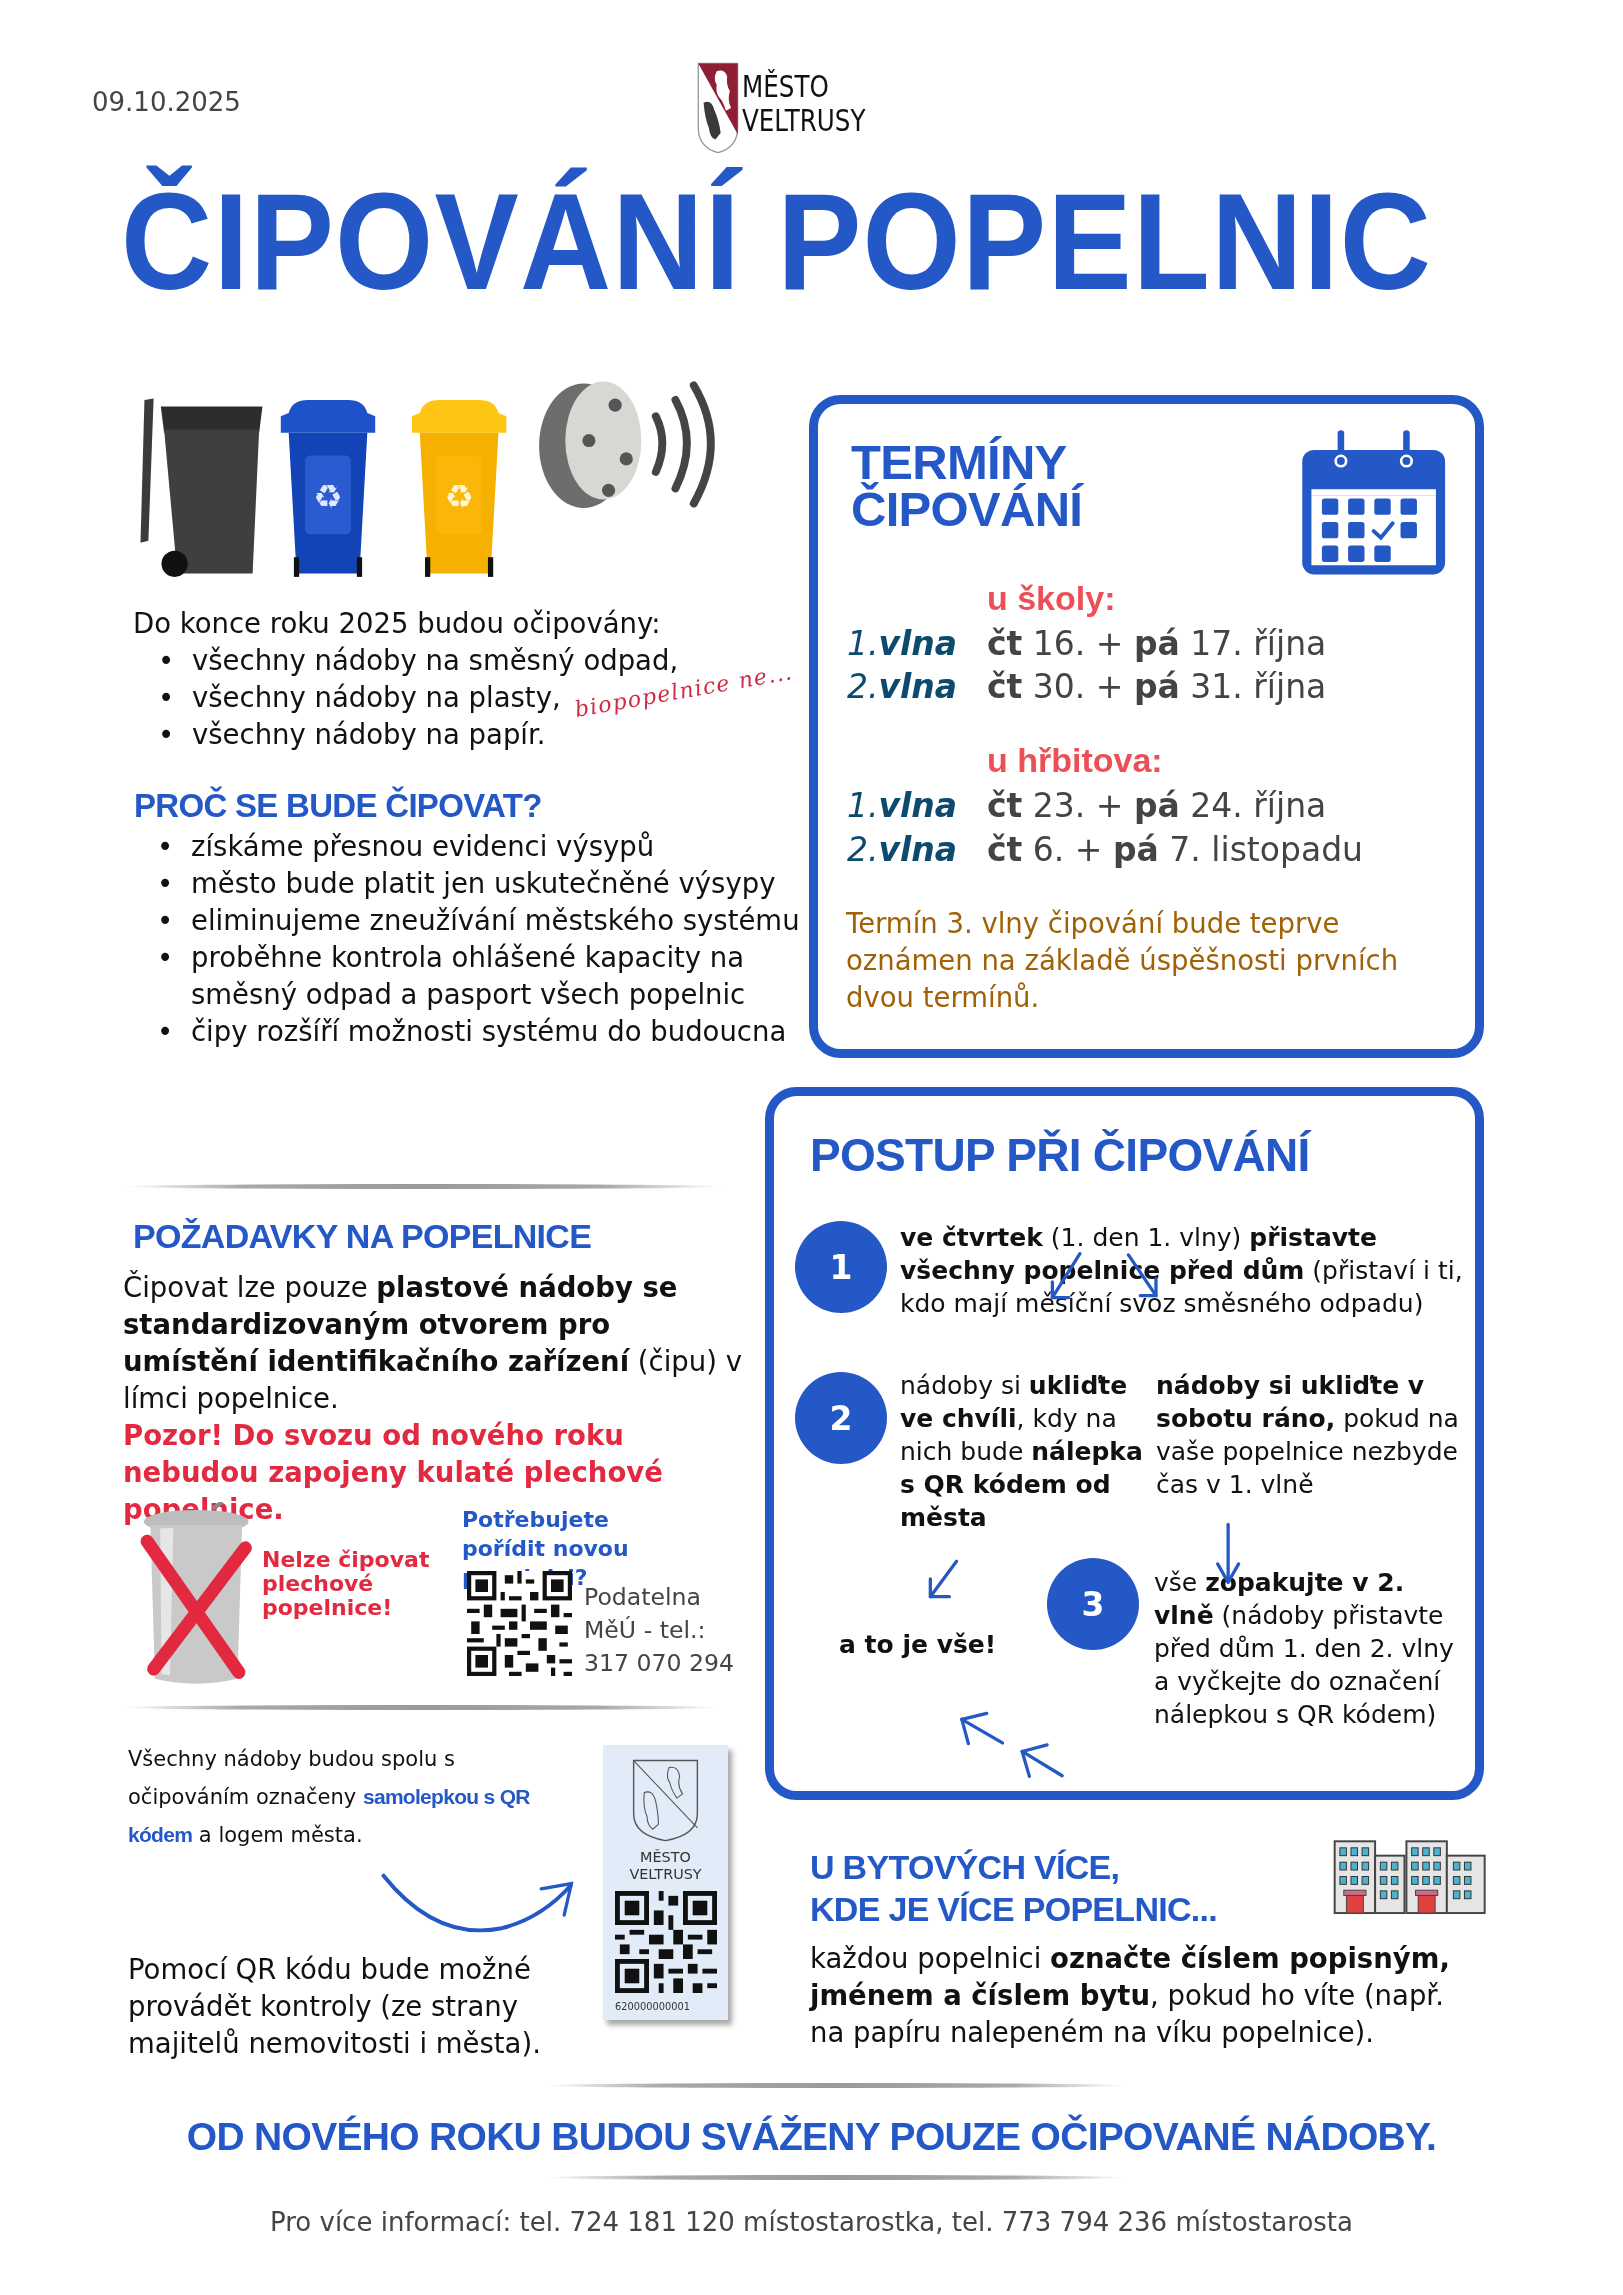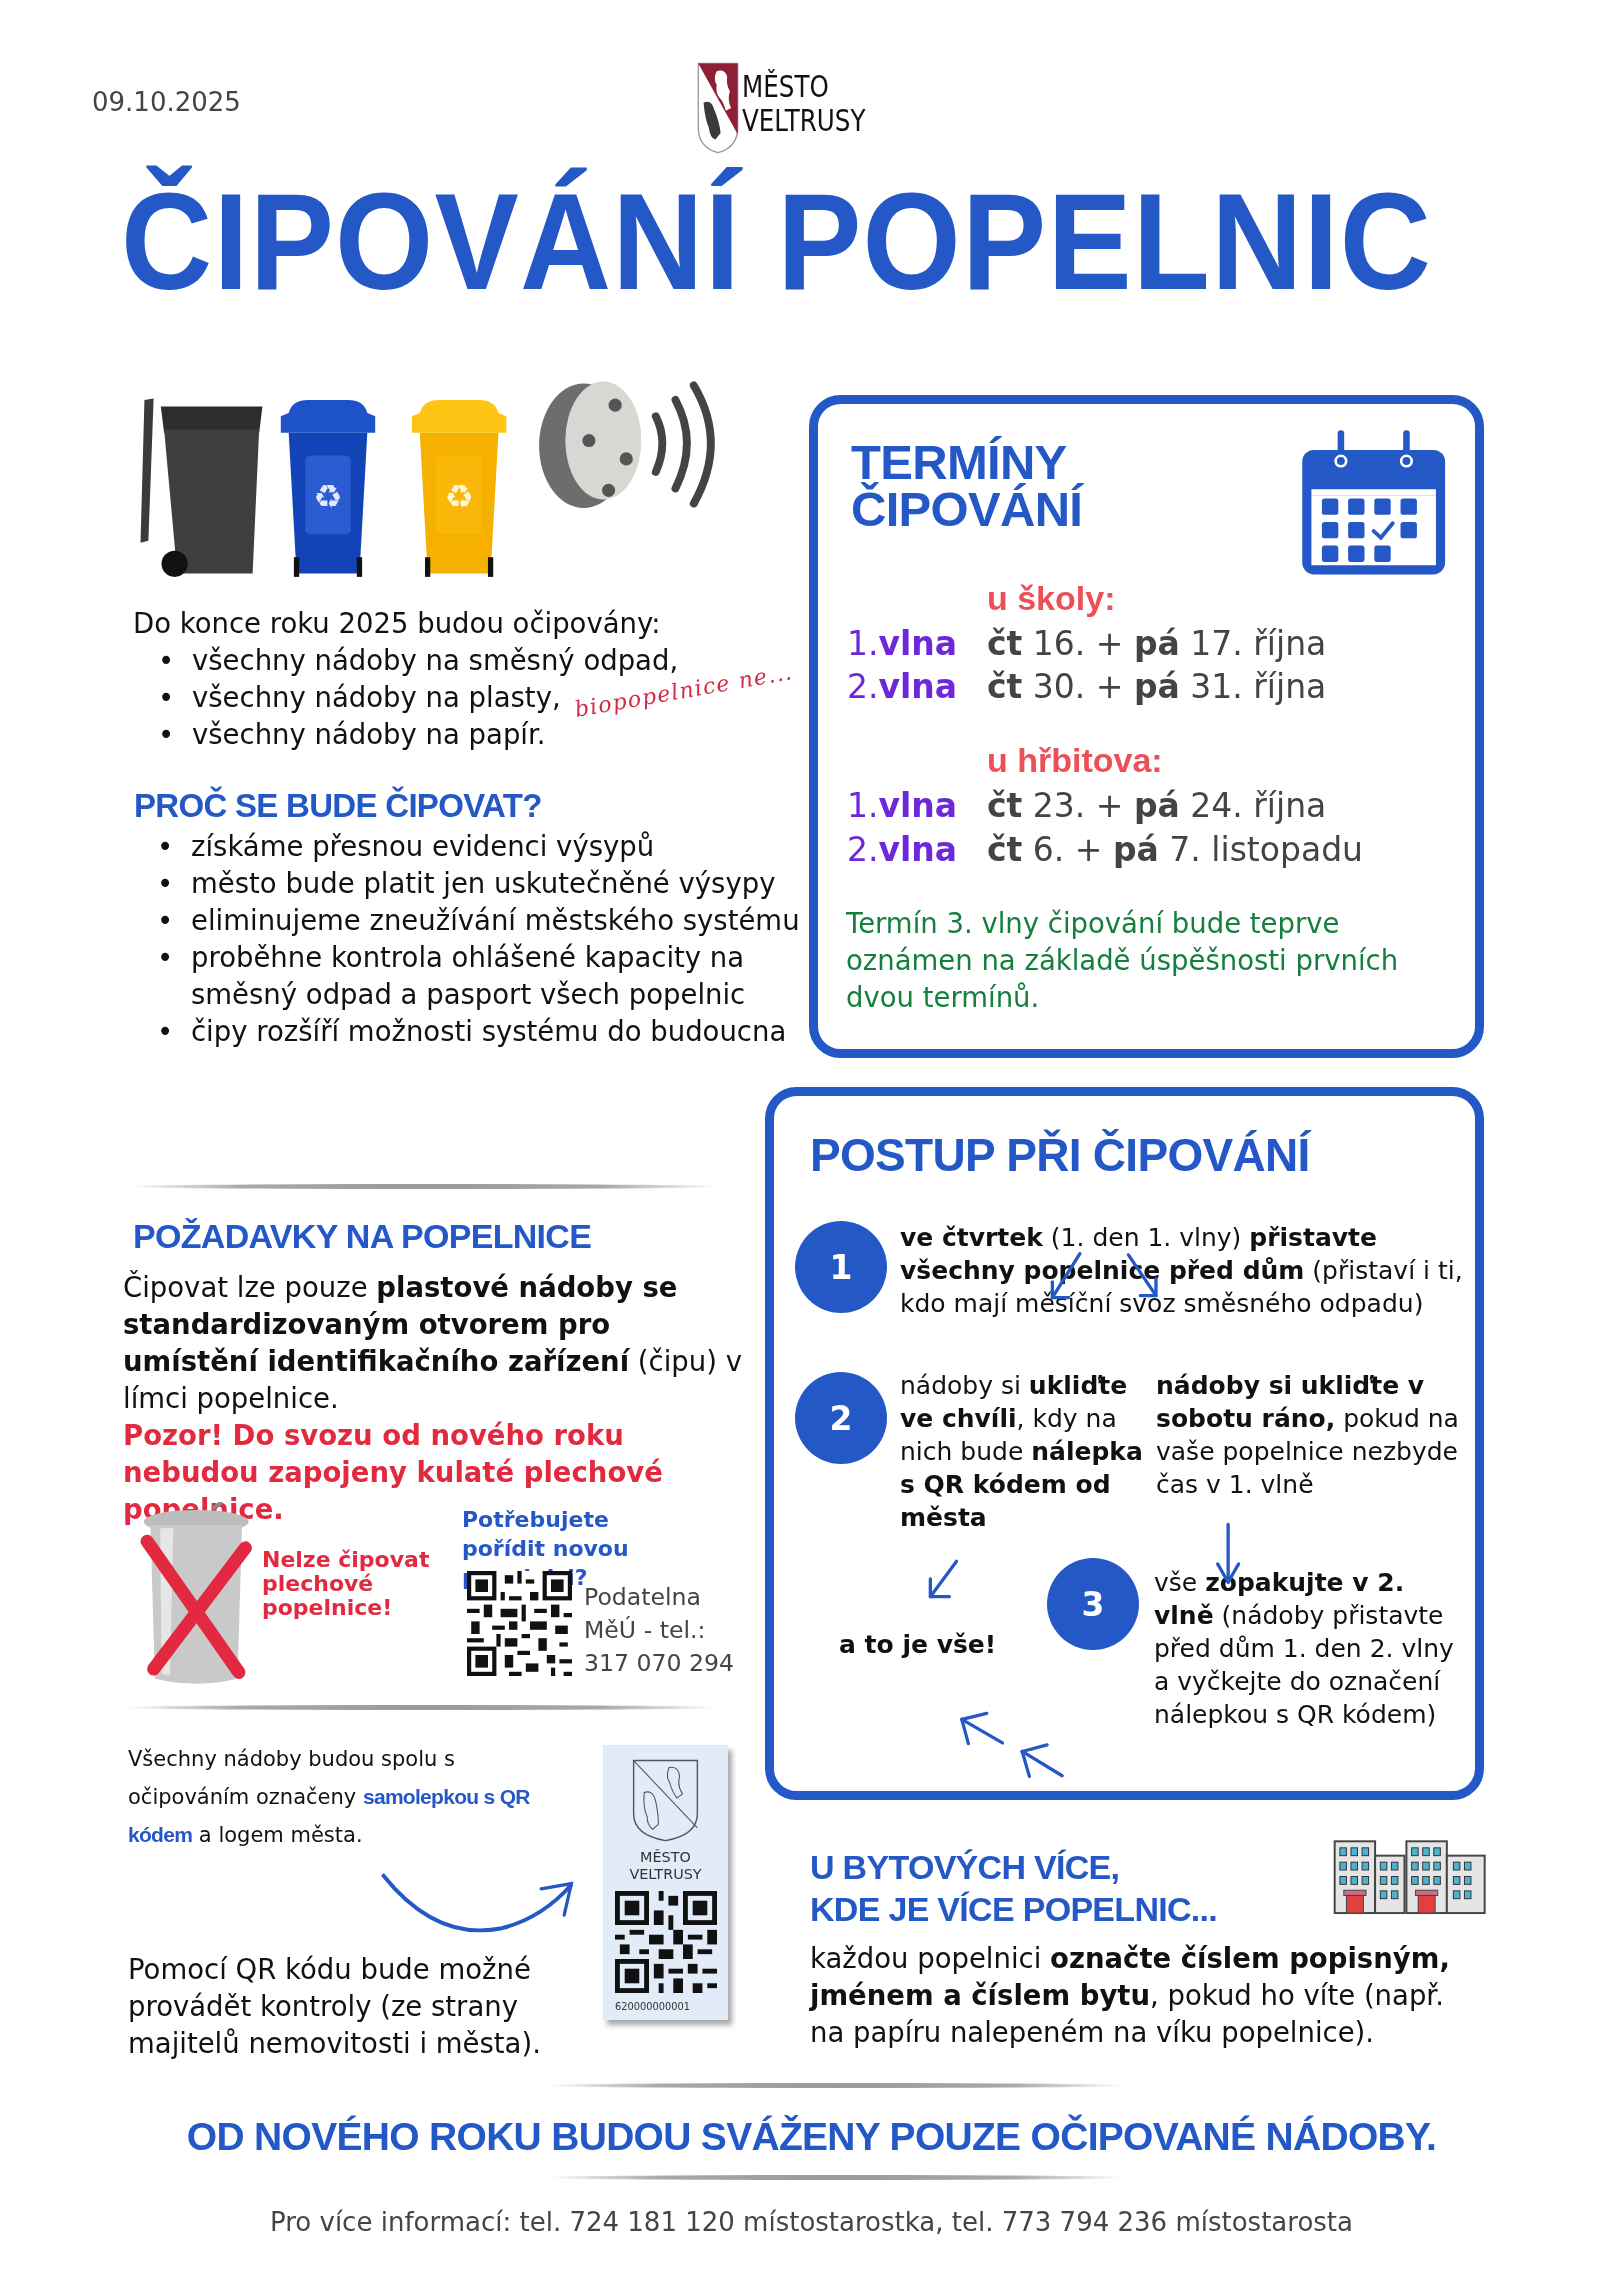--- a/index.html
+++ b/index.html
@@ -56,24 +56,24 @@
 
   
   .box { position: absolute; border: 9.8px solid #2458C6; border-radius: 31.5px; background: #fff; }
   #box-terms { left: 809px; top: 395px; width: 675px; height: 663px; }
   #terms-title { left: 851px; top: 439px; font-size: 49px; line-height: 47px; }
   #calendar { left: 1297px; top: 425px; width: 154px; height: 154px; }
   .place { font-size: 34px; line-height: 39px; font-weight: bold; color: #EC4F55; font-family: "Liberation Sans", sans-serif; }
   #place1 { left: 987px; top: 579px; }
   #place2 { left: 987px; top: 741px; }
   .wave-row { position: absolute; left: 847px; font-size: 33px; line-height: 43px; white-space: nowrap; }
-  .wave-row .w { color: #6d28d9; display: inline-block; width: 140px; }
+  .wave-row .w { color: #0c4a6e; display: inline-block; width: 140px; font-style: italic; }
   .wave-row .w b { font-weight: bold; }
   .wave-row .d { color: #444; }
-  #terms-note { left: 846px; top: 905px; width: 590px; font-size: 27.5px; line-height: 37px; color: #15803d; }
+  #terms-note { left: 846px; top: 905px; width: 590px; font-size: 27.5px; line-height: 37px; color: #a16207; }
 
   #box-steps { left: 765px; top: 1087px; width: 719px; height: 713px; }
   #steps-title { left: 810px; top: 1129px; font-size: 46px; line-height: 52px; }
   .circle { position: absolute; width: 92px; height: 92px; border-radius: 50%; background: #2458C6; color: #fff; font-weight: bold; font-size: 33px; display: flex; align-items: center; justify-content: center; }
   #c1 { left: 795px; top: 1221px; }
   #c2 { left: 795px; top: 1372px; }
   #c3 { left: 1047px; top: 1558px; }
   .step-text { position: absolute; font-size: 25px; line-height: 33px; color: #111; }
   #s1 { left: 900px; top: 1221px; width: 577px; }
   #s2a { left: 900px; top: 1369px; width: 262px; }

